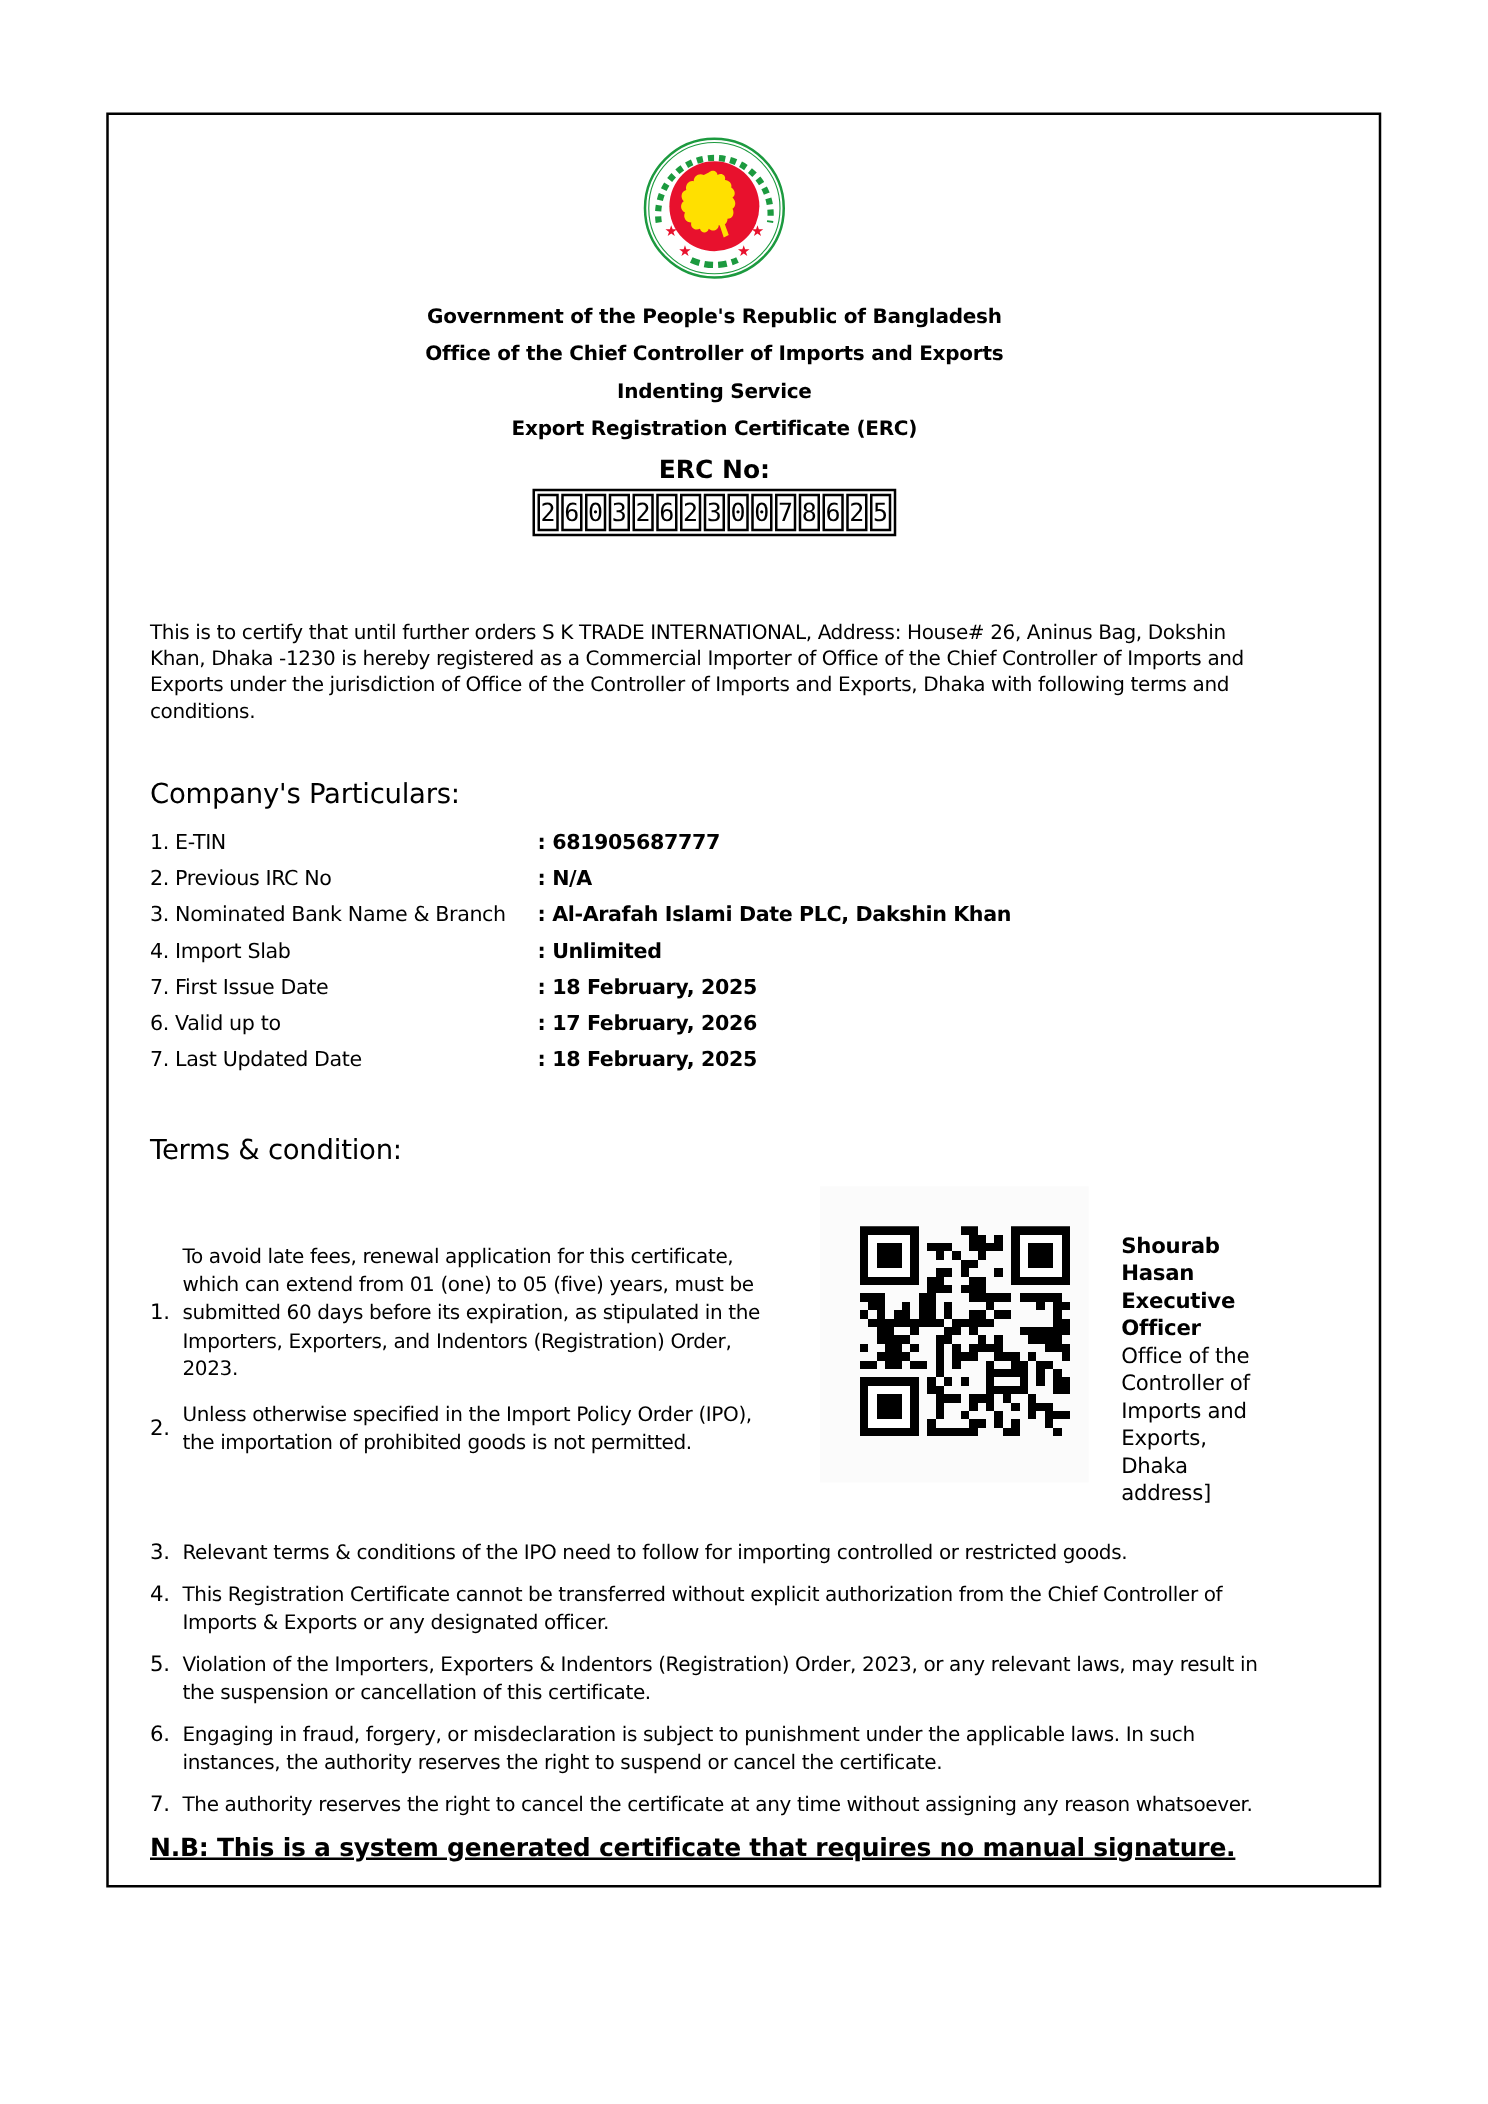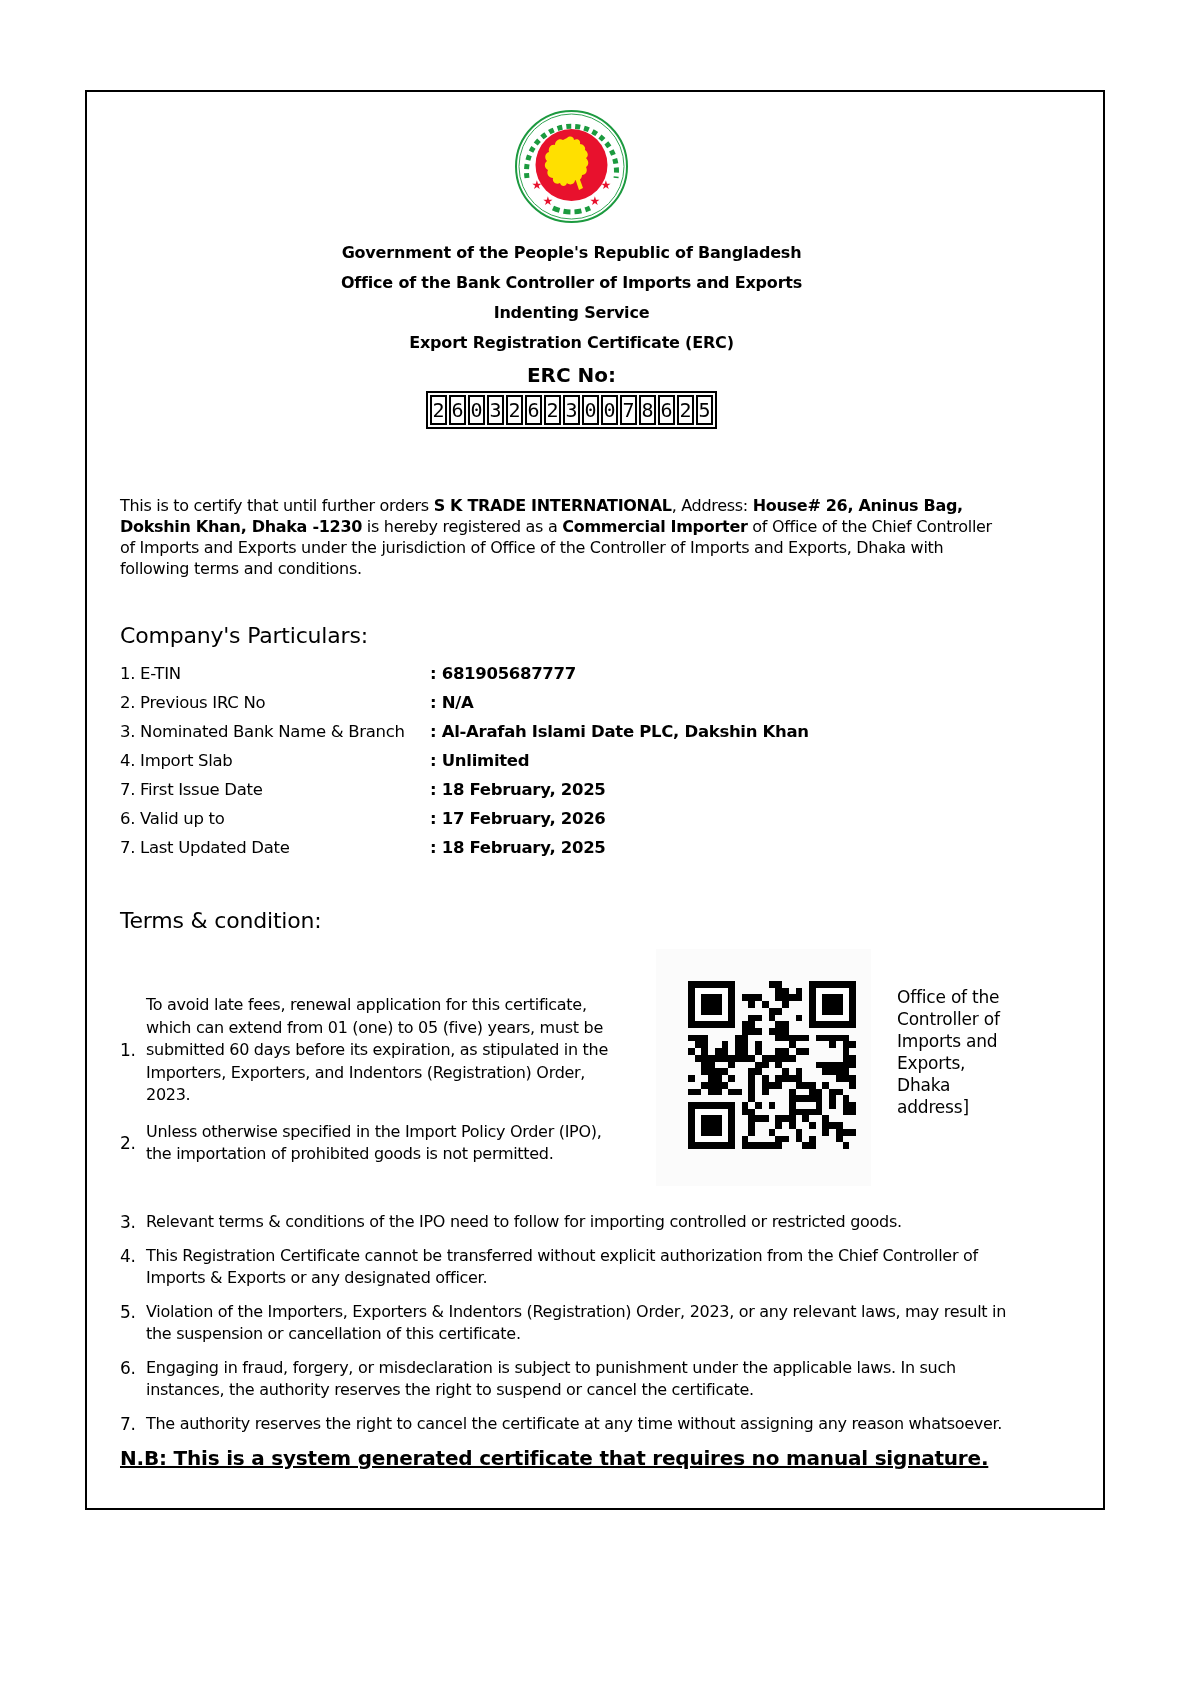--- a/index.html
+++ b/index.html
@@ -33,21 +33,21 @@
     display:flex; align-items:center; justify-content:center;
     font-family:"DejaVu Sans Mono", monospace; font-size:20px; font-weight:400;
   }
 
   
   .intro {
     margin:66px 0 0 0;
     width:888px;
     font-size:16px; line-height:21px; letter-spacing:-0.3px;
   }
-  .b { font-weight:bold; }
+  .b { font-weight:normal; }
 
   
   .section-heading { font-size:22px; font-weight:normal; letter-spacing:-0.2px; margin:0; }
 
   
   .particulars { margin-top:44px; }
   .prows { margin-top:11px; }
   .prow { display:flex; align-items:center; height:29px; font-size:16.5px; letter-spacing:-0.3px; }
   .plabel { width:310px; flex:0 0 310px; }
   .pvalue { font-weight:bold; }
@@ -106,21 +106,21 @@
           <path fill="#ffe000" d="M62 70 L66 82 L70 80 L66 69 Z"></path>
           <text x="24" y="81" font-size="12" fill="#e8112d" text-anchor="middle">★</text>
           <text x="35" y="97" font-size="12" fill="#e8112d" text-anchor="middle">★</text>
           <text x="82" y="97" font-size="12" fill="#e8112d" text-anchor="middle">★</text>
           <text x="93" y="81" font-size="12" fill="#e8112d" text-anchor="middle">★</text>
         </svg>
       </div>
 
       <div class="titles">
         <div class="title-line">Government of the People's Republic of Bangladesh</div>
-        <div class="title-line">Office of the Bank Controller of Imports and Exports</div>
+        <div class="title-line">Office of the Chief Controller of Imports and Exports</div>
         <div class="title-line">Indenting Service</div>
         <div class="title-line">Export Registration Certificate (ERC)</div>
         <div class="erc-label">ERC No:</div>
       </div>
 
       <div class="erc-row">
         <div class="erc-boxes">
           <span class="erc-digit">2</span>
           <span class="erc-digit">6</span>
           <span class="erc-digit">0</span>
@@ -408,20 +408,21 @@
                 <rect fill="#fff" x="127.67999999999999" y="6.72" width="33.6" height="33.6"></rect>
                 <rect x="134.4" y="13.44" width="20.16" height="20.16"></rect>
                 <rect x="0" y="120.96" width="47.04" height="47.04"></rect>
                 <rect fill="#fff" x="6.72" y="127.67999999999999" width="33.6" height="33.6"></rect>
                 <rect x="13.44" y="134.4" width="20.16" height="20.16"></rect>
               </g>
             </svg>
         </div>
 
         <div class="officer">
+          <div class="officer-bold"><span>Shourab Hasan</span> <span>Executive Officer</span></div>
           <div>Office of the Controller of Imports and Exports, Dhaka address]</div>
         </div>
       </div>
 
       <div class="terms-full">
         <div class="term-full">
           <span class="tnum">3.</span>
           <span class="ttext">Relevant terms &amp; conditions of the IPO need to follow for importing controlled or restricted goods.</span>
         </div>
         <div class="term-full">

